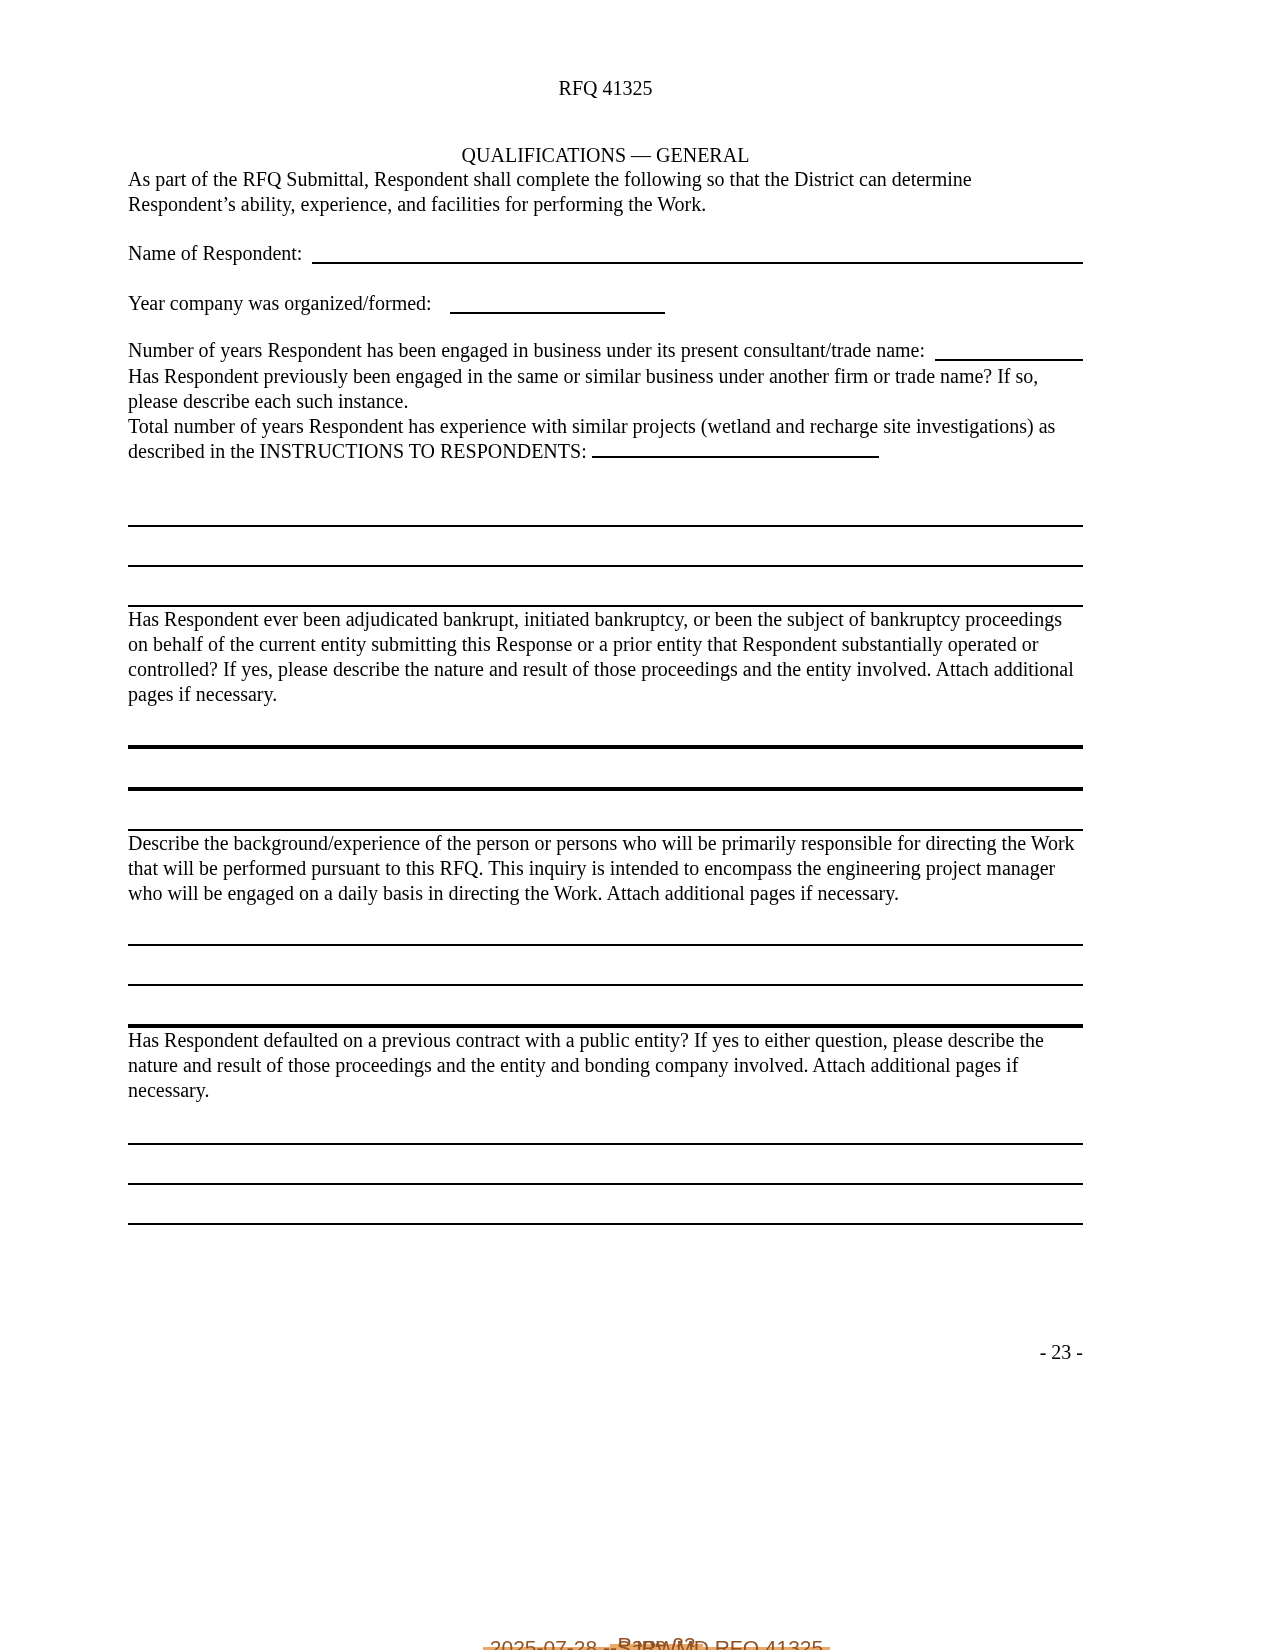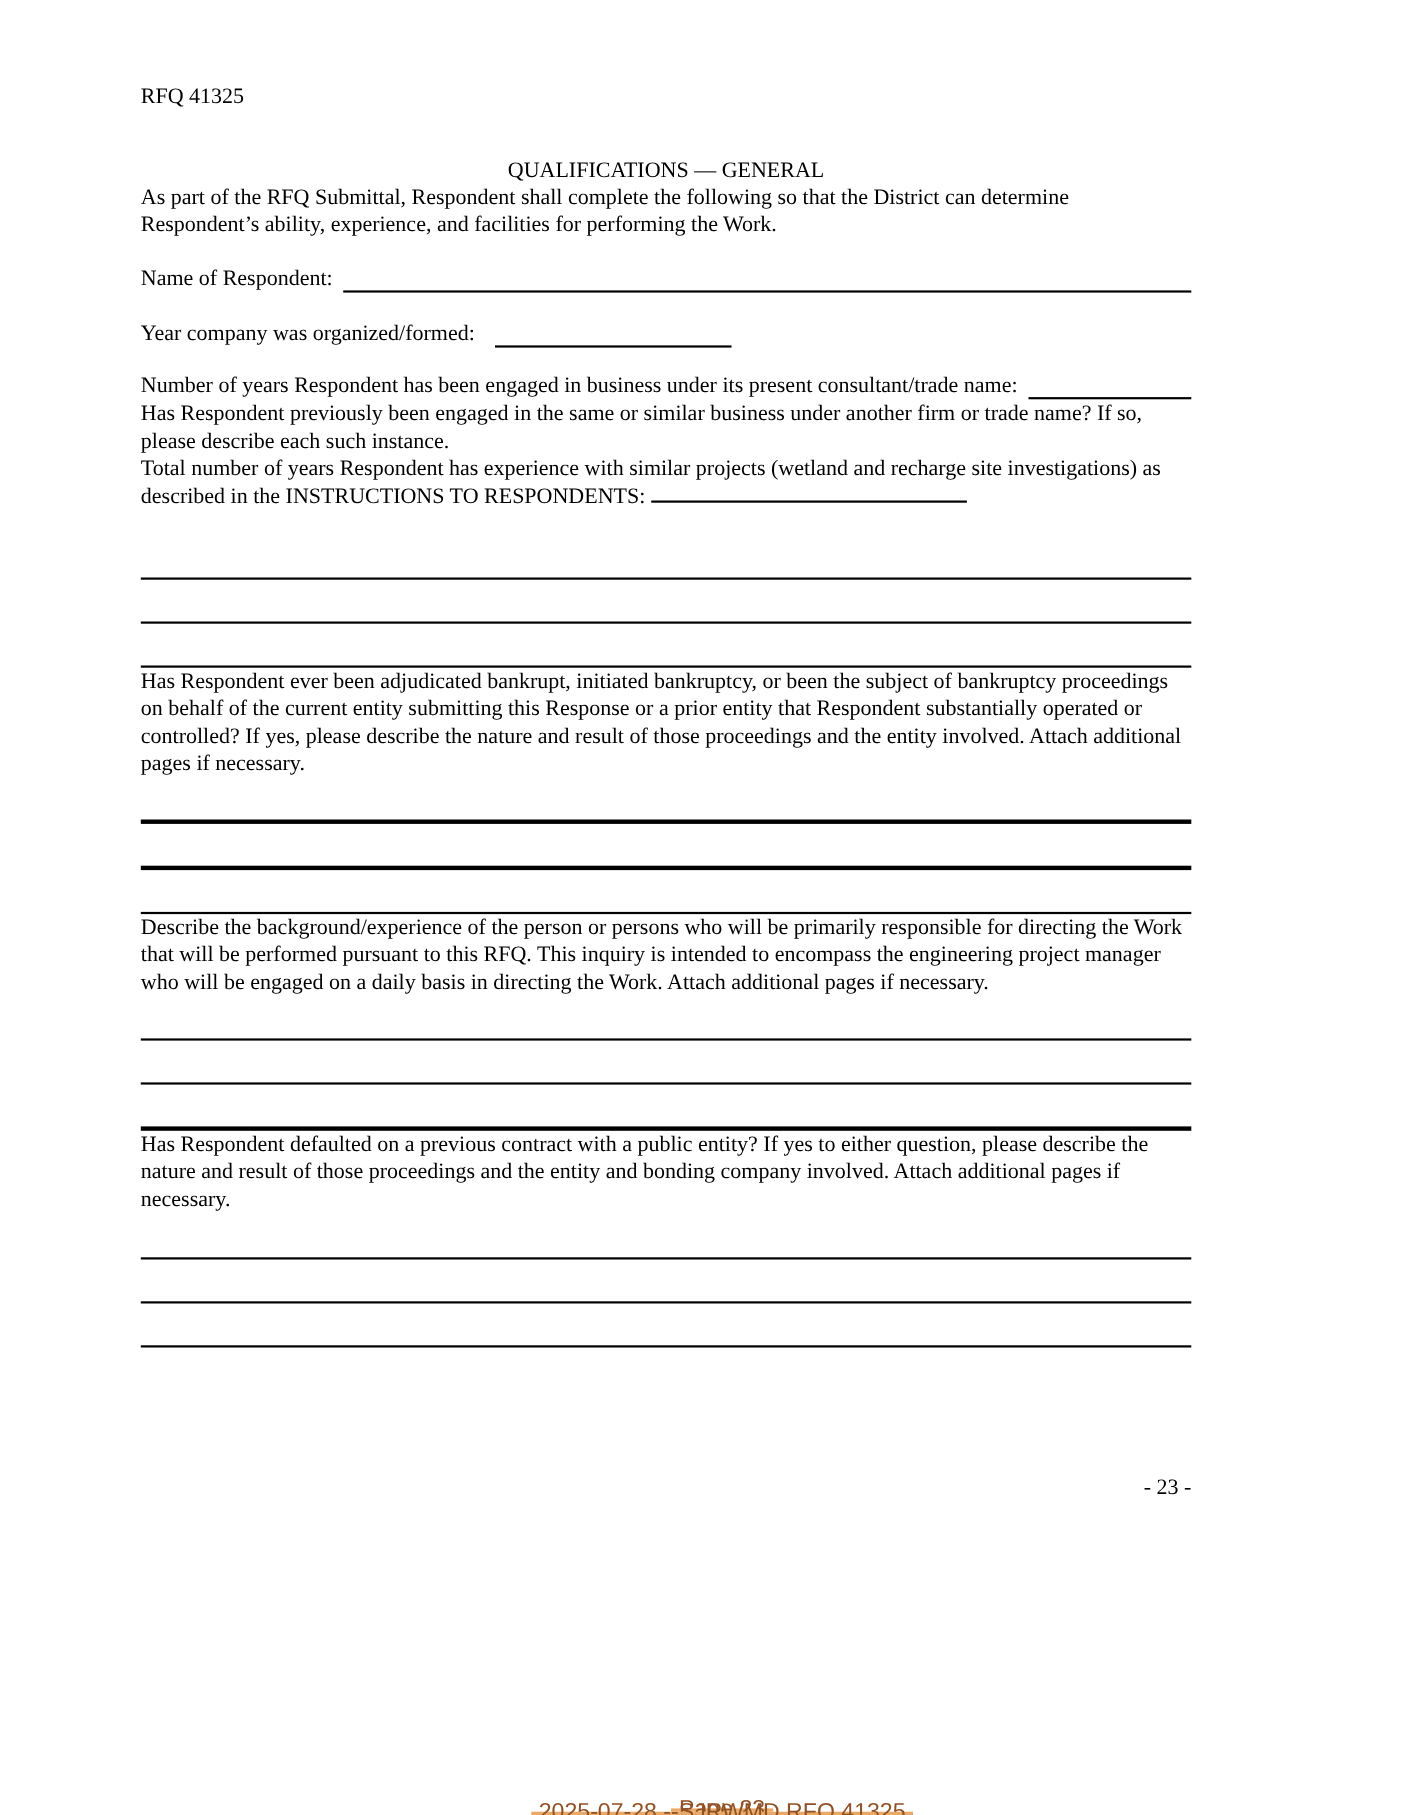--- a/index.html
+++ b/index.html
@@ -9,27 +9,27 @@
     height: 1650px;
     margin: 0 auto;
     background: #ffffff;
     color: #000000;
     font-family: "Liberation Serif", serif;
     font-size: 20px;
     box-sizing: border-box;
     padding: 76px 192px 0 128px;
     overflow: hidden;
   }
-  .header-ref { text-align: left; line-height: 24px; }
+  .header-ref { text-align: center; line-height: 24px; }
   .title   { text-align: center; margin-top: 43px; line-height: 24px; }
   .subtitle{ text-align: center; margin-top: 11px; line-height: 24px; }
   p.para { margin: 0; line-height: 25px; }
   .intro { margin-top: 28px; }
 
-  .field-row { display: flex; align-items: center; line-height: 27px; }
+  .field-row { display: flex; align-items: flex-start; line-height: 27px; }
   .row-name  { margin-top: 23px; }
   .row-year  { margin-top: 23px; }
   .row-trade { margin-top: 20px; }
   .fill-line  { flex: 1 1 auto; border-bottom: 2px solid #000; margin-left: 10px; height: 22px; }
   .fixed-line { display: inline-block; width: 215px; border-bottom: 2px solid #000; margin-left: 18px; height: 22px; }
   .total-para { margin-top: 23px; }
   .inline-line{ display: inline-block; width: 287px; border-bottom: 2px solid #000; height: 14px; }
 
   .q1 { margin-top: 23px; }
   .q2 { margin-top: 36px; }

